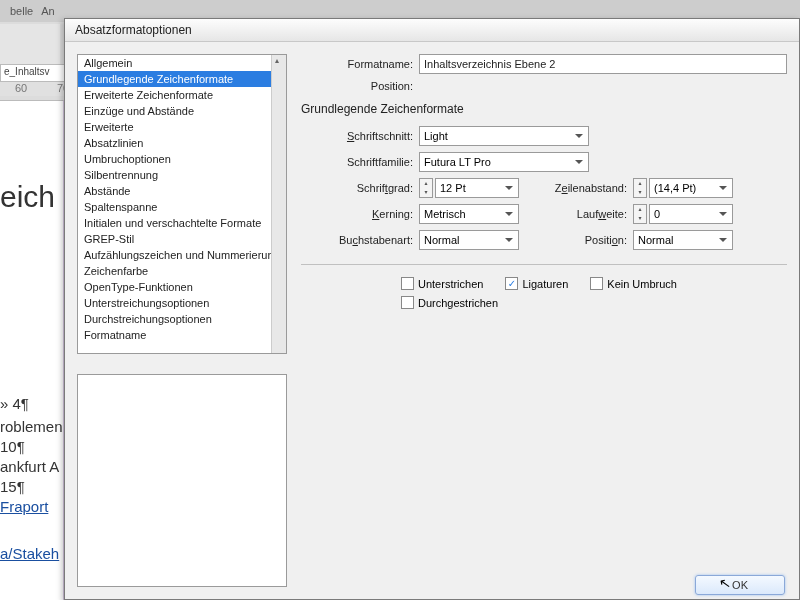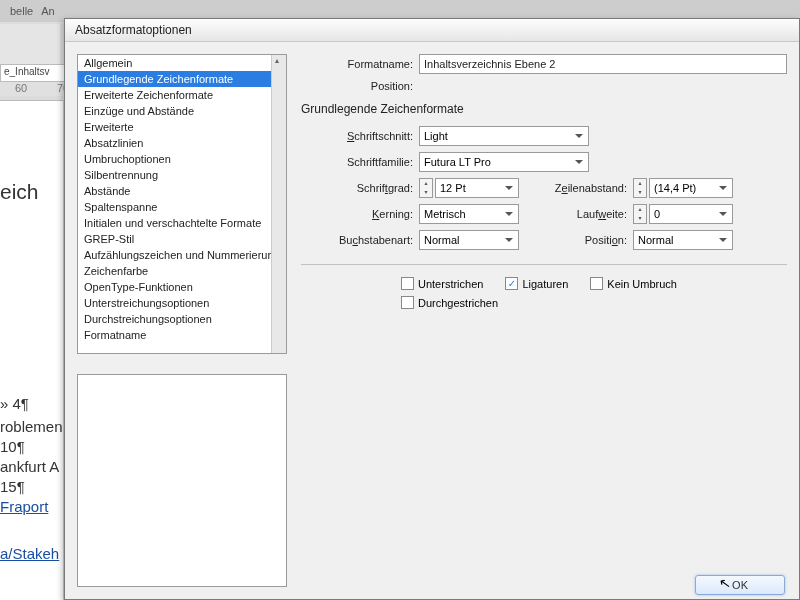--- a/index.html
+++ b/index.html
@@ -54,21 +54,21 @@
     <span>belle</span>
     <span>An</span>
   </div>
   <div class="bg-ruler"></div>
   <div class="bg-ruler2">e_Inhaltsv</div>
   <div class="bg-rnum">
       <span>60</span>
       <span>70</span>
     </div>
   <div class="bg-page"></div>
-  <div class="bg-text" style="top:180px; font-size:21px;">eich</div>
+  <div class="bg-text" style="top:180px; font-size:30px;">eich</div>
   <div class="bg-text" style="top:395px;">»   4¶</div>
   <div class="bg-text" style="top:418px;">roblemen</div>
   <div class="bg-text" style="top:438px;">10¶</div>
   <div class="bg-text" style="top:458px;">ankfurt A</div>
   <div class="bg-text" style="top:478px;">15¶</div>
   <div class="bg-text" style="top:498px; text-decoration:underline; color:#1a4fa0;">Fraport</div>
   <div class="bg-text" style="top:545px; text-decoration:underline; color:#1a4fa0;">a/Stakeh</div>
 </div>
 
 <div class="dialog">

